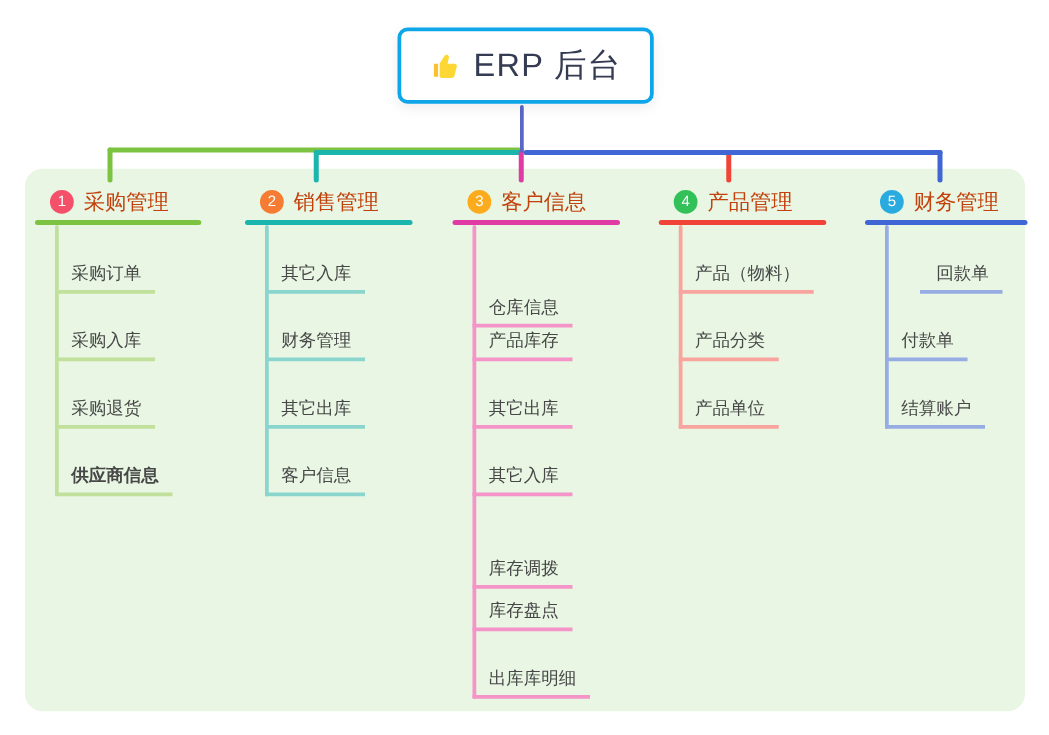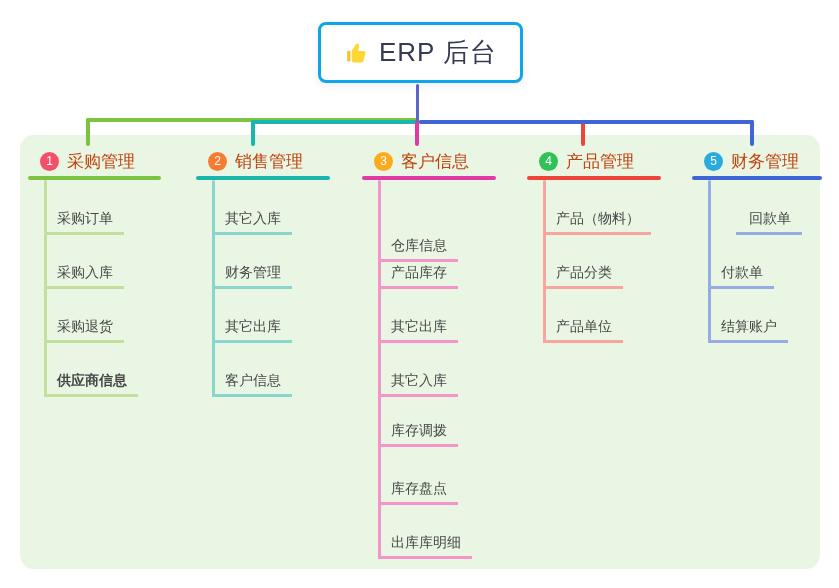--- a/index.html
+++ b/index.html
@@ -76,21 +76,21 @@
       <div class="branch-underline" style="left: 362px; width: 134px; background: rgb(224, 58, 164);"></div>
       <div class="branch-title" style="left: 374px;">
         <span class="badge" style="background: rgb(251, 171, 28);">3</span>
         <span class="branch-label">客户信息</span>
       </div>
       <div class="stem" style="left: 378px; top: 180px; height: 379px; background: rgb(244, 148, 200);"></div>
       <div class="child" style="left: 378px; top: 208px; border-bottom-color: rgb(244, 148, 200); margin-top: 27px;">仓库信息</div>
       <div class="child" style="left: 378px; top: 262px; border-bottom-color: rgb(244, 148, 200);">产品库存</div>
       <div class="child" style="left: 378px; top: 316px; border-bottom-color: rgb(244, 148, 200); text-align: center;">其它出库</div>
       <div class="child" style="left: 378px; top: 370px; border-bottom-color: rgb(244, 148, 200);">其它入库</div>
-      <div class="child" style="left: 378px; top: 420px; border-bottom-color: rgb(244, 148, 200);">库存调拨</div>
+      <div class="child" style="left: 378px; top: 444px; border-bottom-color: rgb(244, 148, 200);">库存调拨</div>
       <div class="child" style="left: 378px; top: 478px; border-bottom-color: rgb(244, 148, 200);">库存盘点</div>
       <div class="child" style="left: 378px; top: 532px; border-bottom-color: rgb(244, 148, 200);">出库库明细</div>
       <div class="branch-underline" style="left: 527px; width: 134px; background: rgb(240, 68, 56);"></div>
       <div class="branch-title" style="left: 539px;">
         <span class="badge" style="background: rgb(49, 193, 88);">4</span>
         <span class="branch-label">产品管理</span>
       </div>
       <div class="stem" style="left: 543px; top: 180px; height: 163px; background: rgb(249, 164, 158);"></div>
       <div class="child" style="left: 543px; top: 208px; border-bottom-color: rgb(249, 164, 158);">产品（物料）</div>
       <div class="child" style="left: 543px; top: 262px; border-bottom-color: rgb(249, 164, 158);">产品分类</div>

